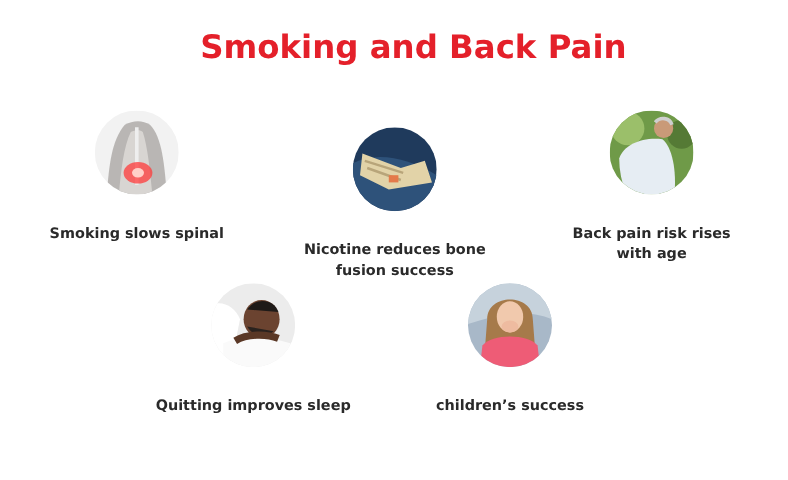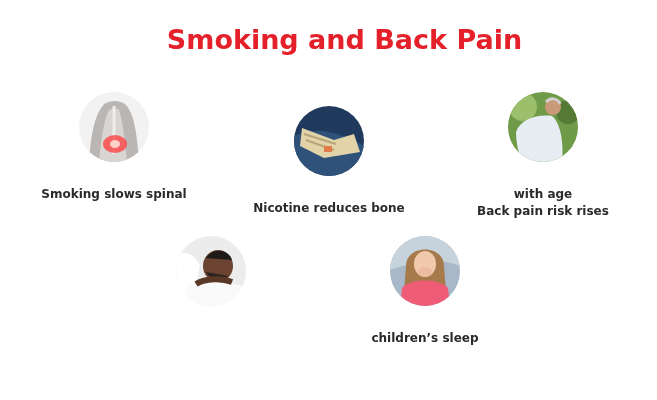--- a/index.html
+++ b/index.html
@@ -38,63 +38,65 @@
     <svg viewBox="0 0 70 70">
       <rect width="70" height="70" fill="#1f3a5c"></rect>
       <path d="M0 30 C20 20 45 25 70 40 L70 70 L0 70 Z" fill="#2e527a"></path>
       <path d="M8 22 L40 34 L60 28 L66 46 L30 52 L6 40 Z" fill="#e2d3a8"></path>
       <path d="M10 28 L42 38 M12 34 L40 44" stroke="#b8a57a" stroke-width="2"></path>
       <rect x="30" y="40" width="8" height="6" fill="#e47a4a"></rect>
     </svg>
   </div>
   <div class="label">
     <div>Nicotine reduces bone</div>
+    <div>fusion success</div>
   </div>
 </div>
 
 <div class="item" style="left:443px; top:92px;">
   <div class="circle">
     <svg viewBox="0 0 70 70">
       <rect width="70" height="70" fill="#6f9a48"></rect>
       <circle cx="15" cy="15" r="14" fill="#9bbf6a"></circle>
       <circle cx="60" cy="20" r="12" fill="#557a35"></circle>
       <path d="M8 40 C12 28 28 22 44 24 C52 30 56 50 54 70 L14 70 C10 60 8 50 8 40 Z" fill="#e6edf3"></path>
       <circle cx="45" cy="15" r="8" fill="#c99a78"></circle>
       <path d="M38 10 C42 5 50 6 52 12" stroke="#cfcfcf" stroke-width="3" fill="none"></path>
     </svg>
   </div>
   <div class="label">
+    <div>Back pain risk rises</div>
     <div>with age</div>
-    <div>Back pain risk rises</div>
   </div>
 </div>
 
 <div class="item" style="left:111px; top:236px;">
   <div class="circle">
     <svg viewBox="0 0 70 70">
       <rect width="70" height="70" fill="#ececec"></rect>
       <path d="M0 18 C10 14 20 20 24 30 L18 60 L0 60 Z" fill="#ffffff"></path>
       <ellipse cx="42" cy="30" rx="15" ry="16" fill="#6b4330"></ellipse>
       <path d="M30 22 C36 12 52 12 56 24" fill="#1e1a18"></path>
       <path d="M30 36 C34 44 46 46 52 40" fill="#2a221e"></path>
       <path d="M10 50 C24 44 44 44 66 50 L66 70 L10 70 Z" fill="#fafafa"></path>
       <path d="M20 48 C30 42 46 42 56 46" stroke="#5a3826" stroke-width="6" fill="none"></path>
     </svg>
   </div>
   <div class="label">
+    <div>Quitting improves sleep</div>
   </div>
 </div>
 
 <div class="item" style="left:325px; top:236px;">
   <div class="circle">
     <svg viewBox="0 0 70 70">
       <rect width="70" height="70" fill="#a8b8c8"></rect>
       <path d="M0 0 L70 0 L70 30 C50 22 30 24 0 34 Z" fill="#c6d2dc"></path>
       <path d="M16 30 C16 8 54 8 54 30 L56 56 L14 56 Z" fill="#a67a4a"></path>
       <ellipse cx="35" cy="28" rx="11" ry="13" fill="#f1c9ad"></ellipse>
       <path d="M12 52 C20 42 50 42 58 52 L60 70 L10 70 Z" fill="#ee5c76"></path>
       <ellipse cx="35" cy="36" rx="7" ry="5" fill="#eebba0"></ellipse>
     </svg>
   </div>
   <div class="label">
-    <div>children’s sleep</div>
+    <div>children’s success</div>
   </div>
 </div>
 
 </body></html>

